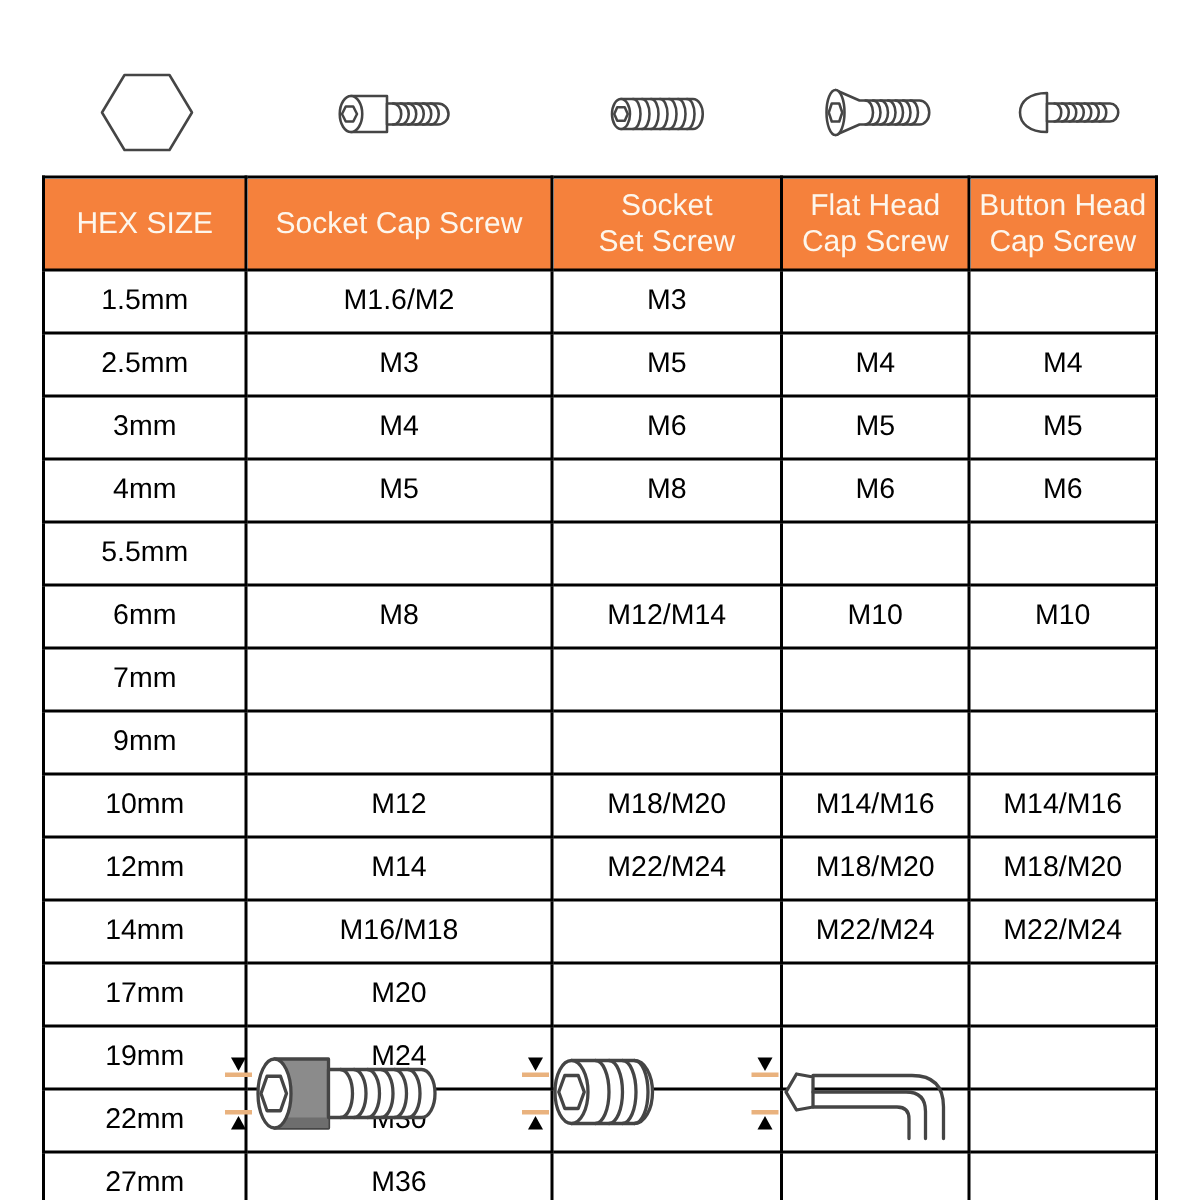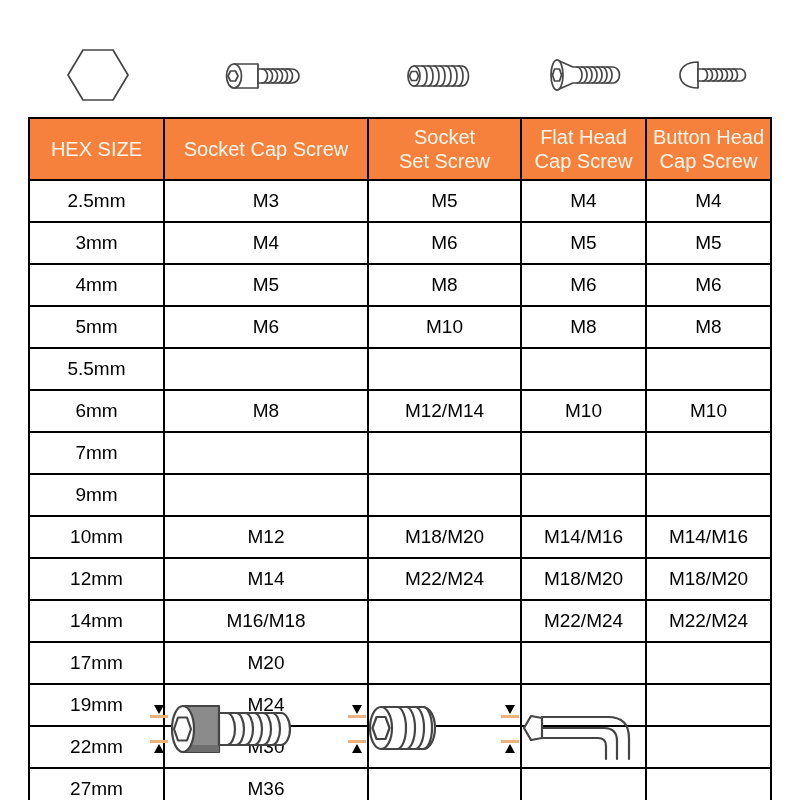--- a/index.html
+++ b/index.html
@@ -150,46 +150,46 @@
       <th>Socket
 Set Screw</th>
       <th>Flat Head
 Cap Screw</th>
       <th>Button Head
 Cap Screw</th>
     </tr>
   </thead>
   <tbody>
       <tr>
+        <td>1.5mm</td>
+        <td>M1.6/M2</td>
+        <td>M3</td>
+        <td></td>
+        <td></td>
+      </tr>
+      <tr>
         <td>2.5mm</td>
         <td>M3</td>
         <td>M5</td>
         <td>M4</td>
         <td>M4</td>
       </tr>
       <tr>
         <td>3mm</td>
         <td>M4</td>
         <td>M6</td>
         <td>M5</td>
         <td>M5</td>
       </tr>
       <tr>
         <td>4mm</td>
         <td>M5</td>
         <td>M8</td>
         <td>M6</td>
         <td>M6</td>
-      </tr>
-      <tr>
-        <td>5mm</td>
-        <td>M6</td>
-        <td>M10</td>
-        <td>M8</td>
-        <td>M8</td>
       </tr>
       <tr>
         <td>5.5mm</td>
         <td></td>
         <td></td>
         <td></td>
         <td></td>
       </tr>
       <tr>
         <td>6mm</td>

